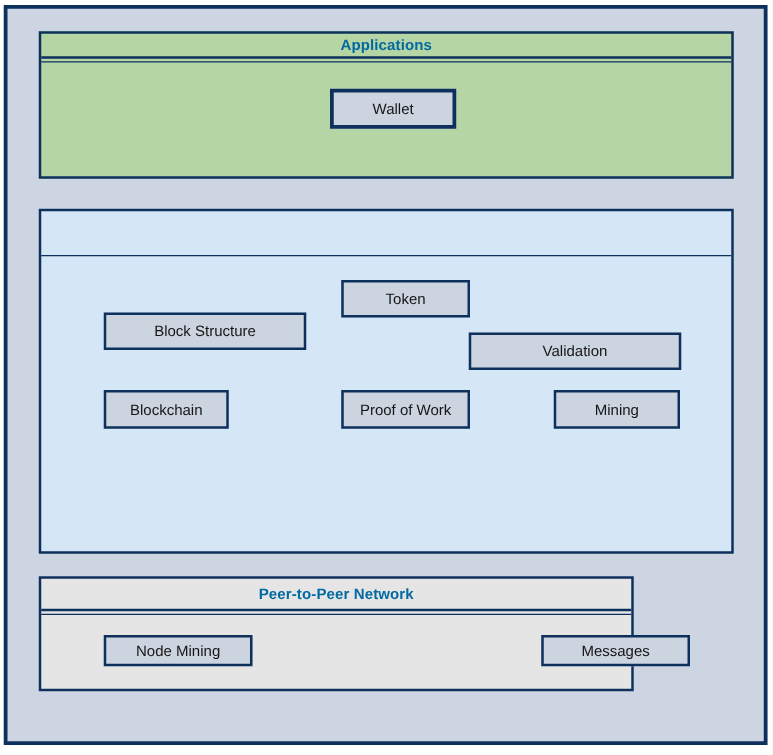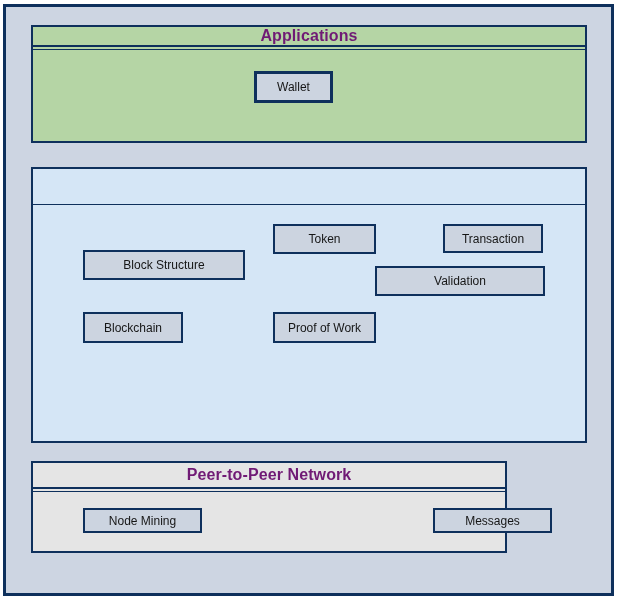--- a/index.html
+++ b/index.html
@@ -34,23 +34,23 @@
     position: absolute;
     left: 0;
     right: 0;
     top: 0;
     height: var(--hh);
     box-sizing: border-box;
     border-bottom: 2px solid #0e305c;
     display: flex;
     align-items: center;
     justify-content: center;
-    font-size: 16px;
+    font-size: 12px;
     font-weight: bold;
-    color: #701a75;
+    color: #0369a1;
     letter-spacing: 0.1px;
   }
   .layer-divider {
     position: absolute;
     left: 0;
     right: 0;
     top: calc(var(--hh) + 2px);
     height: 1px;
     background: #0e305c;
   }
@@ -84,21 +84,21 @@
     border: 2px solid #0e305c;
     background: #ccd4e0;
     display: flex;
     align-items: center;
     justify-content: center;
     font-size: 12px;
     color: #161616;
     white-space: nowrap;
   }
   
-  .node-wallet        { left: 221px; top: 44px;  width: 79px; height: 32px; border-width: 3px; }
+  .node-wallet        { left: 231px; top: 44px;  width: 101px; height: 32px; border-width: 3px; }
   
   .node-participants  { left: 50px;  top: 55px;  width: 100px; height: 29px; }
   .node-token         { left: 240px; top: 55px;  width: 103px; height: 30px; }
   .node-transaction   { left: 410px; top: 55px;  width: 100px; height: 29px; }
   .node-blockstruct   { left: 50px;  top: 81px;  width: 162px; height: 30px; }
   .node-validation    { left: 342px; top: 97px;  width: 170px; height: 30px; text-align: center; }
   .node-consensus     { left: 50px;  top: 143px; width: 100px; height: 31px; }
   .node-pow           { left: 240px; top: 143px; width: 103px; height: 31px; }
   .node-mining        { left: 410px; top: 143px; width: 101px; height: 31px; }
   .node-blockchain    { left: 50px;  top: 197px; width: 461px; height: 38px; }
@@ -114,25 +114,25 @@
 
     <section class="layer layer-apps">
       <div class="layer-header">Applications</div>
       <div class="layer-divider"></div>
       <div class="node node-wallet">Wallet</div>
     </section>
 
     <section class="layer layer-ledger">
       <div class="layer-divider"></div>
       <div class="node node-token">Token</div>
-      <div class="node node-transaction">Transaction</div>
       <div class="node node-blockstruct">Block Structure</div>
       <div class="node node-validation">Validation</div>
       <div class="node node-consensus">Blockchain</div>
       <div class="node node-pow">Proof of Work</div>
+      <div class="node node-mining">Mining</div>
     </section>
 
     <section class="layer layer-p2p">
       <div class="layer-header">Peer-to-Peer Network</div>
       <div class="layer-divider"></div>
       <div class="node node-nodetypes">Node Mining</div>
       <div class="node node-messages">Messages</div>
     </section>
 
   </div>

